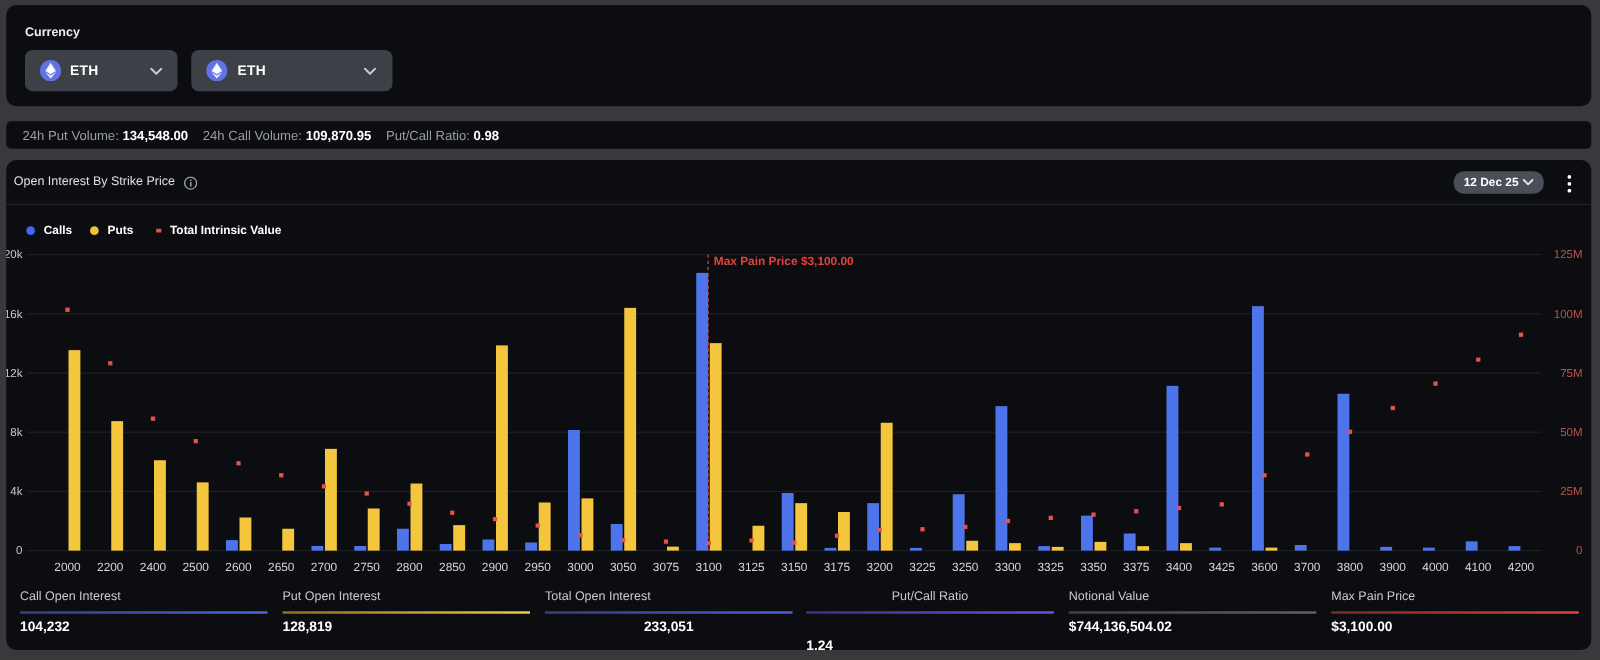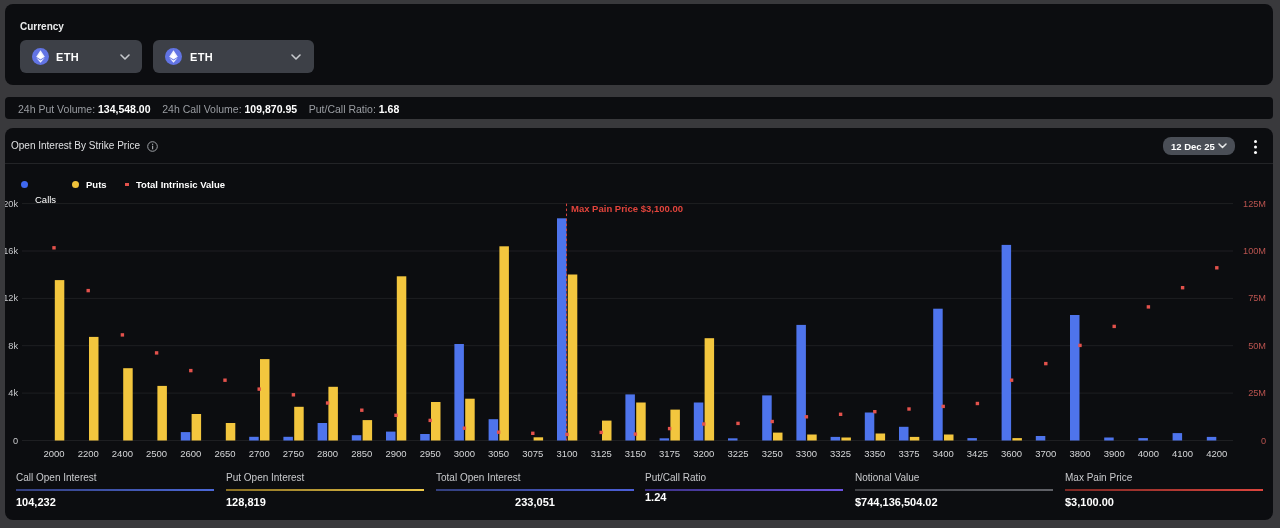--- a/index.html
+++ b/index.html
@@ -32,39 +32,39 @@
 <div class="abs" style="left:56px;top:51px;font-size:11px;font-weight:bold;color:#fff;letter-spacing:.3px;">ETH</div>
 <div class="abs" style="left:190px;top:51px;font-size:11px;font-weight:bold;color:#fff;letter-spacing:.3px;">ETH</div>
 <svg width="10" height="6" viewBox="0 0 10 6" style="position:absolute;left:120px;top:54px;">
     <polyline points="1,1 5,5 9,1" fill="none" stroke="#c7c9cd" stroke-width="1.6" stroke-linecap="round" stroke-linejoin="round"></polyline>
   </svg>
 <svg width="10" height="6" viewBox="0 0 10 6" style="position:absolute;left:291px;top:54px;">
     <polyline points="1,1 5,5 9,1" fill="none" stroke="#c7c9cd" stroke-width="1.6" stroke-linecap="round" stroke-linejoin="round"></polyline>
   </svg>
 
 <div class="panel" style="left:5px;top:97px;width:1268px;height:22px;border-radius:4px;"></div>
-<div class="abs" style="left:18px;top:103px;font-size:10.5px;color:#9a9da2;">24h Put Volume: <span style="color:#fff;font-weight:bold;">134,548.00</span>&nbsp;&nbsp;&nbsp;&nbsp;24h Call Volume: <span style="color:#fff;font-weight:bold;">109,870.95</span>&nbsp;&nbsp;&nbsp;&nbsp;Put/Call Ratio: <span style="color:#fff;font-weight:bold;">1.68</span></div>
+<div class="abs" style="left:18px;top:103px;font-size:10.5px;color:#9a9da2;">24h Put Volume: <span style="color:#fff;font-weight:bold;">134,548.00</span>&nbsp;&nbsp;&nbsp;&nbsp;24h Call Volume: <span style="color:#fff;font-weight:bold;">109,870.95</span>&nbsp;&nbsp;&nbsp;&nbsp;Put/Call Ratio: <span style="color:#fff;font-weight:bold;">0.98</span></div>
 
 <div class="panel" style="left:5px;top:128px;width:1268px;height:392px;"></div>
 <div class="abs" style="left:11px;top:140px;font-size:10px;font-weight:500;color:#dfe0e2;">Open Interest By Strike Price</div>
 <svg width="11" height="11" viewBox="0 0 11 11" style="position:absolute;left:147px;top:141px;">
     <circle cx="5.5" cy="5.5" r="4.8" fill="none" stroke="#9fa2a7" stroke-width="1"></circle>
     <rect x="5" y="4.7" width="1.2" height="3.6" fill="#9fa2a7"></rect>
     <rect x="5" y="2.7" width="1.2" height="1.2" fill="#9fa2a7"></rect>
   </svg>
 <div class="abs" style="left:1163px;top:137px;width:72px;height:18px;background:#4a4e56;border-radius:8px;"></div>
 <div class="abs" style="left:1171px;top:142px;font-size:9.5px;font-weight:bold;color:#fff;">12 Dec 25</div>
 <svg width="9" height="6" viewBox="0 0 9 6" style="position:absolute;left:1218px;top:143px;">
     <polyline points="1,1 4.5,4.5 8,1" fill="none" stroke="#e8e9ea" stroke-width="1.5" stroke-linecap="round" stroke-linejoin="round"></polyline>
   </svg>
 <div class="abs" style="left:1254px;top:140px;width:3px;height:3px;border-radius:50%;background:#fff;box-shadow:0 5.5px 0 #fff,0 11px 0 #fff;"></div>
 <div class="abs" style="left:5px;top:163px;width:1268px;height:1px;background:#232427;"></div>
 
 <div class="abs" style="left:21px;top:181px;width:7px;height:7px;border-radius:50%;background:#3f68f0;"></div>
-<div class="abs" style="left:35px;top:180px;font-size:9.5px;font-weight:normal;color:#fff;margin-top:15px;">Calls</div>
+<div class="abs" style="left:35px;top:180px;font-size:9.5px;font-weight:bold;color:#fff;">Calls</div>
 <div class="abs" style="left:72px;top:181px;width:7px;height:7px;border-radius:50%;background:#f0c23a;"></div>
 <div class="abs" style="left:86px;top:180px;font-size:9.5px;font-weight:bold;color:#fff;">Puts</div>
 <div class="abs" style="left:125px;top:182.5px;width:3.5px;height:3.5px;background:#e4524c;"></div>
 <div class="abs" style="left:136px;top:180px;font-size:9.5px;font-weight:bold;color:#fff;text-align:right;">Total Intrinsic Value</div>
 
 <svg width="1268" height="392" viewBox="0 0 1268 392" style="position:absolute;left:5px;top:128px;" font-family="Liberation Sans,sans-serif">
 <line x1="17" y1="312.5" x2="1228" y2="312.5" stroke="#1e1f22" stroke-width="1"></line>
 <line x1="17" y1="265.1" x2="1228" y2="265.1" stroke="#1e1f22" stroke-width="1"></line>
 <line x1="17" y1="217.7" x2="1228" y2="217.7" stroke="#1e1f22" stroke-width="1"></line>
 <line x1="17" y1="170.4" x2="1228" y2="170.4" stroke="#1e1f22" stroke-width="1"></line>
@@ -220,23 +220,23 @@
 <div style="font-size:10px;color:#c9cacd;line-height:12px;">Put Open Interest</div>
 <div style="height:2px;margin-top:4.5px;background:linear-gradient(90deg,#8a6f22,#edc84a);"></div>
 <div style="font-size:11px;font-weight:bold;color:#fff;line-height:12px;margin-top:5.5px;">128,819</div>
 </div>
 <div style="position:absolute;left:436px;top:472px;width:198px;">
 <div style="font-size:10px;color:#c9cacd;line-height:12px;">Total Open Interest</div>
 <div style="height:2px;margin-top:4.5px;background:linear-gradient(90deg,#333f7d,#4c5fd8);"></div>
 <div style="font-size:11px;font-weight:bold;color:#fff;line-height:12px;margin-top:5.5px;text-align:center;">233,051</div>
 </div>
 <div style="position:absolute;left:645px;top:472px;width:198px;">
-<div style="font-size:10px;color:#c9cacd;line-height:12px;">Put/Call Ratio</div>
+<div style="font-size:10px;color:#c9cacd;line-height:12px;text-align:center;">Put/Call Ratio</div>
 <div style="height:2px;margin-top:4.5px;background:linear-gradient(90deg,#3c3184,#6b52e0);"></div>
-<div style="font-size:11px;font-weight:bold;color:#fff;line-height:12px;margin-top:0;">1.24</div>
+<div style="font-size:11px;font-weight:bold;color:#fff;line-height:12px;margin-top:20px;">1.24</div>
 </div>
 <div style="position:absolute;left:855px;top:472px;width:198px;">
 <div style="font-size:10px;color:#c9cacd;line-height:12px;">Notional Value</div>
 <div style="height:2px;margin-top:4.5px;background:linear-gradient(90deg,#3f4044,#606167);"></div>
 <div style="font-size:11px;font-weight:bold;color:#fff;line-height:12px;margin-top:5.5px;">$744,136,504.02</div>
 </div>
 <div style="position:absolute;left:1065px;top:472px;width:198px;">
 <div style="font-size:10px;color:#c9cacd;line-height:12px;">Max Pain Price</div>
 <div style="height:2px;margin-top:4.5px;background:linear-gradient(90deg,#7c2823,#dd453e);"></div>
 <div style="font-size:11px;font-weight:bold;color:#fff;line-height:12px;margin-top:5.5px;">$3,100.00</div>

